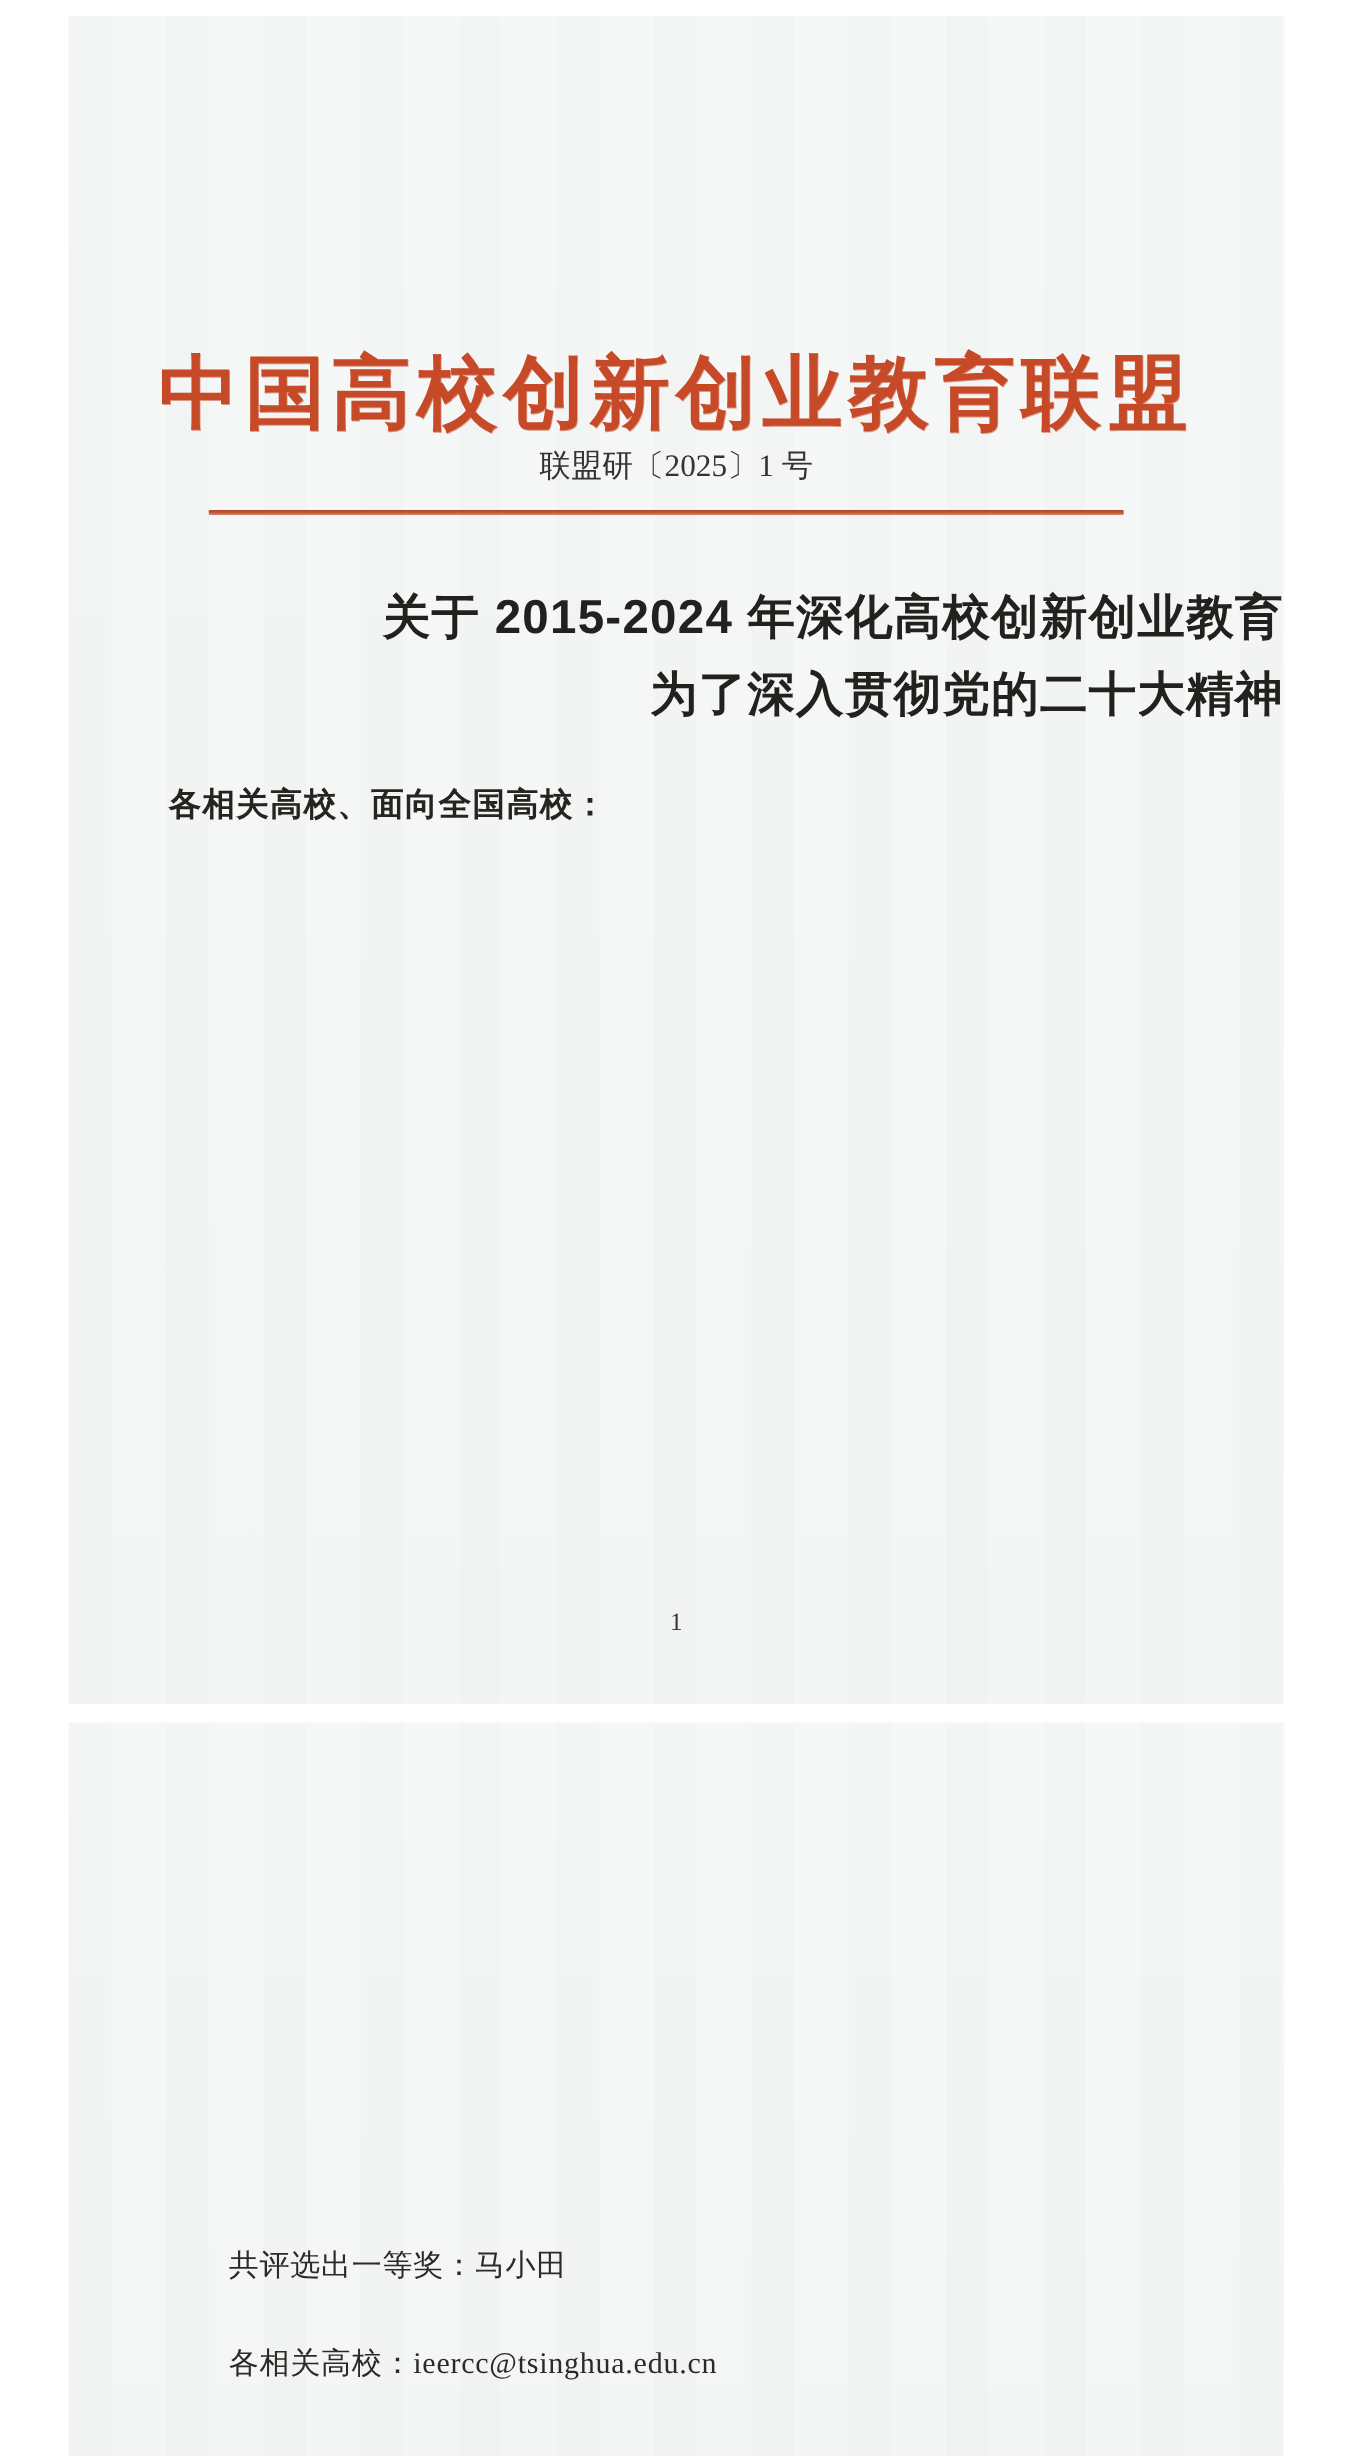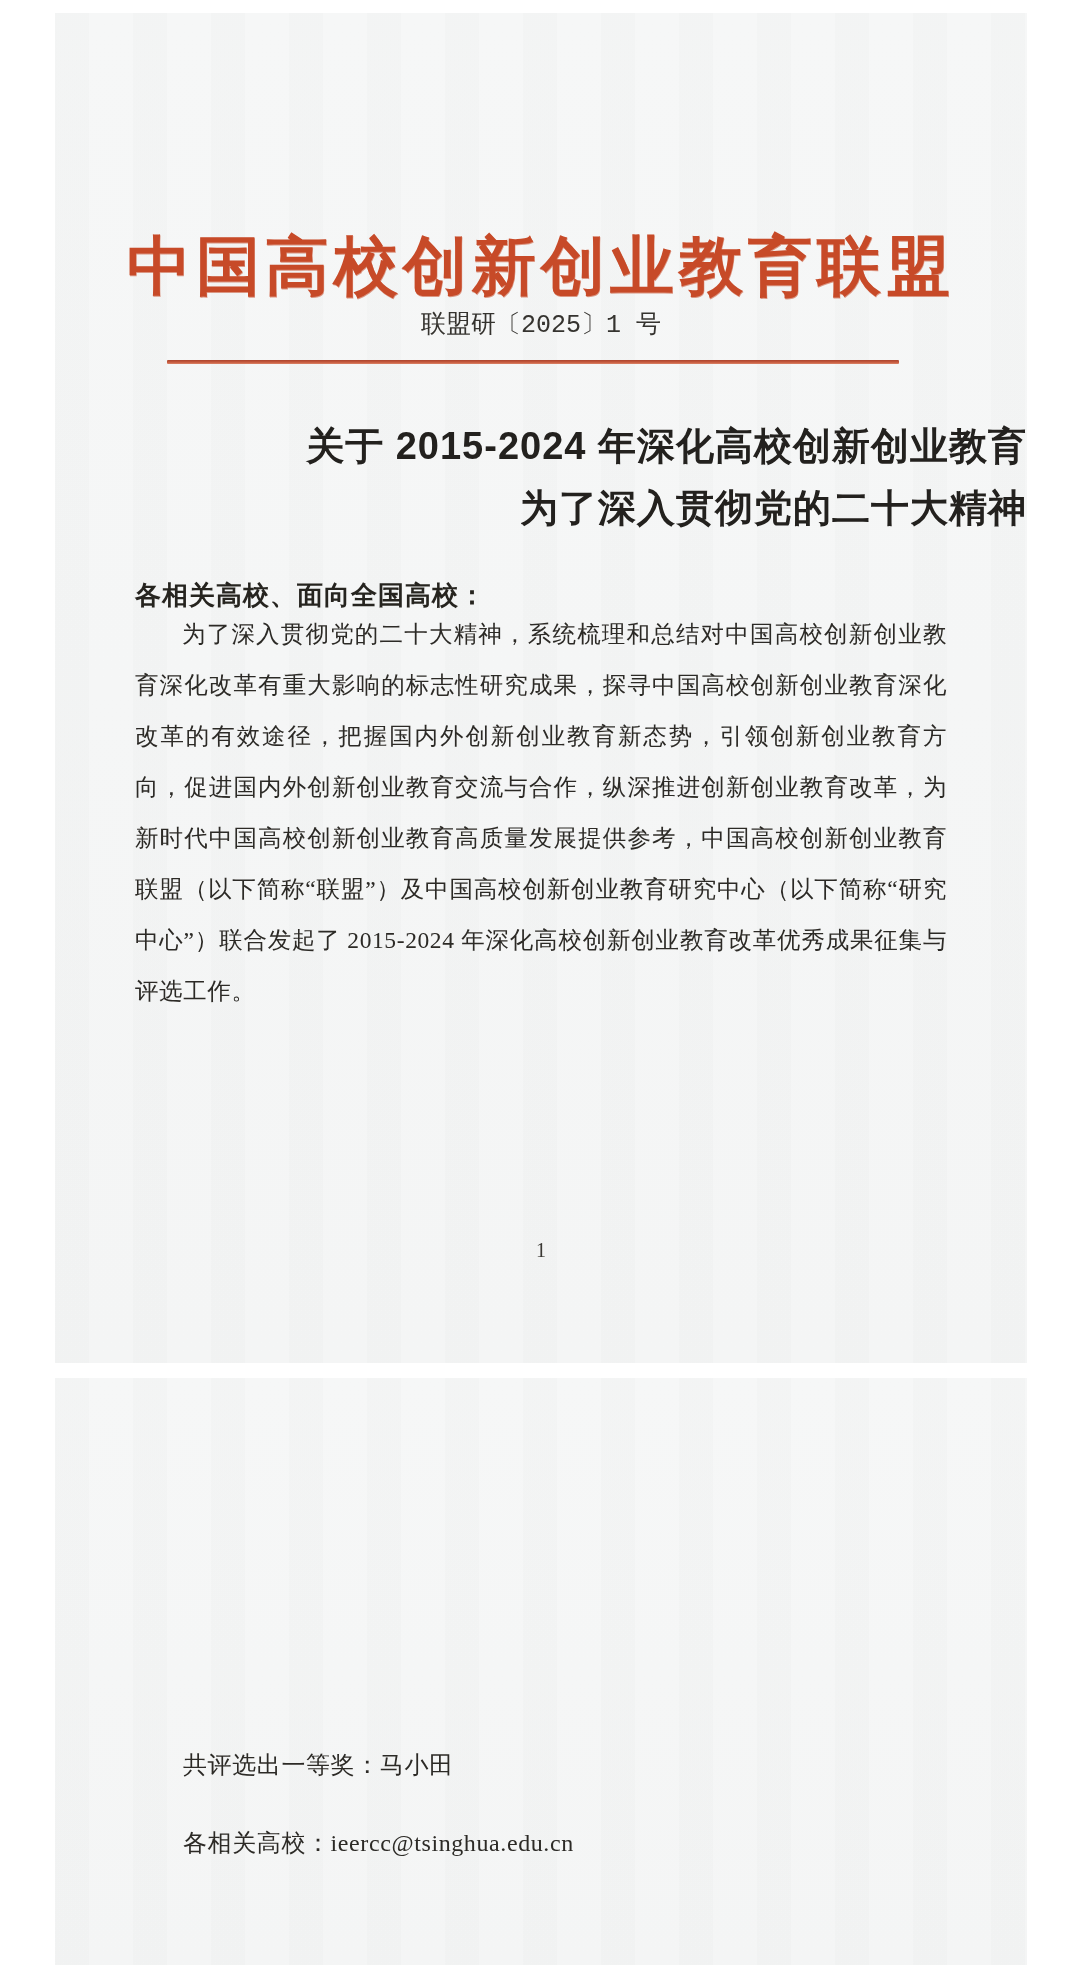--- a/index.html
+++ b/index.html
@@ -15,21 +15,21 @@
     left:55px;
     width:972px;
     background:#f5f6f6;
     background-image:
       repeating-linear-gradient(90deg, rgba(120,130,125,0.025) 0 34px, rgba(255,255,255,0.0) 34px 78px),
       linear-gradient(180deg,#f6f7f7 0%,#f4f5f5 100%);
   }
   #page1{top:13px;height:1350px;}
   #page2{top:1378px;height:587px;}
 
-  .abs{position:absolute;}
+  .abs{position:absolute;margin-top:48px;}
 
   .org-title{
     left:0;width:100%;
     text-align:center;
     font-size:64px;line-height:72px;
     font-weight:bold;
     letter-spacing:5px;
     color:#c74a28;
     text-shadow:0.5px 0.5px 0 rgba(199,74,40,0.55);
   }
@@ -87,32 +87,31 @@
     text-indent:2em;
     letter-spacing:0.6px;
   }
 </style>
 </head>
 <body>
 
 <div class="page" id="page1">
   <div class="abs org-title" style="top:218px;">中国高校创新创业教育联盟</div>
 
-  <div class="abs doc-number" style="top:297px;font-family:Liberation Mono, monospace;">联盟研〔2025〕1 号</div>
+  <div class="abs doc-number" style="top:297px;">联盟研〔2025〕1 号</div>
 
   <div class="abs red-rule" style="top:347px;left:112px;width:732px;"></div>
 
   <div class="abs doc-title" style="top:402px;">
     <span>关于 2015-2024 年深化高校创新创业教育</span>
     <span>为了深入贯彻党的二十大精神</span>
   </div>
 
   <div class="abs salutation" style="top:562px;">各相关高校、面向全国高校：</div>
 
-  <div class="abs body-para para-p1" style="top:596px;">为了深入贯彻党的二十大精神，系统梳理和总结对中国高校创新创业教育深化改革有重大影响的标志性研究成果，探寻中国高校创新创业教育深化改革的有效途径，把握国内外创新创业教育新态势，引领创新创业教育方向，促进国内外创新创业教育交流与合作，纵深推进创新创业教育改革，为新时代中国高校创新创业教育高质量发展提供参考，中国高校创新创业教育联盟（以下简称“联盟”）及中国高校创新创业教育研究中心（以下简称“研究中心”）联合发起了 2015-2024 年深化高校创新创业教育改革优秀成果征集与评选工作。</div>
 
 
   <div class="abs page-num" style="top:1224px;">1</div>
 </div>
 
 <div class="page" id="page2">
 
   <div class="abs info-line" style="top:367px;">共评选出一等奖：马小田</div>
 
   <div class="abs info-line" style="top:445px;">各相关高校：ieercc@tsinghua.edu.cn</div>

